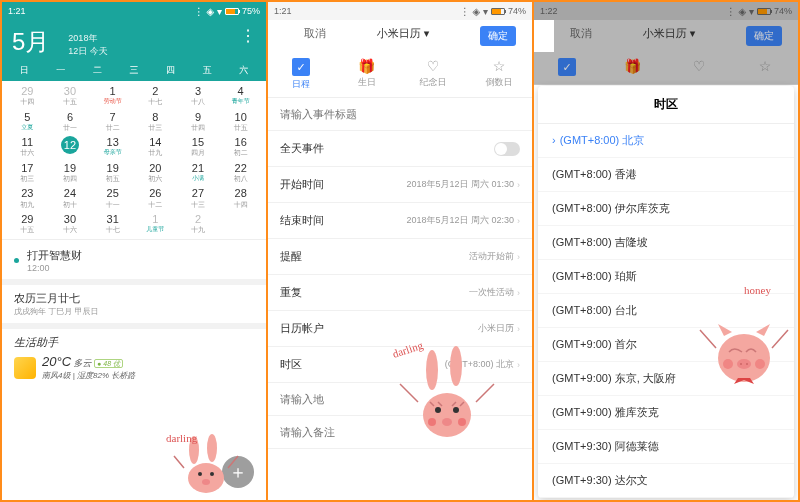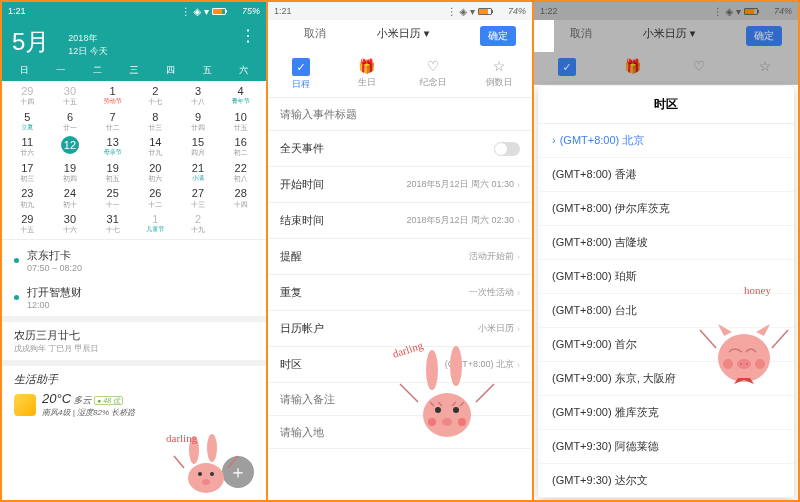--- a/index.html
+++ b/index.html
@@ -4,21 +4,21 @@
 <style>
 * { box-sizing: border-box; margin: 0; padding: 0; }
 body { font-family: -apple-system, "PingFang SC", "Microsoft YaHei", sans-serif; background: #ff8c1a; display: flex; gap: 2px; padding: 2px; width: 800px; height: 502px; }
 .phone { flex: 1; background: #fff; display: flex; flex-direction: column; overflow: hidden; position: relative; }
 .statusbar { height: 18px; display: flex; align-items: center; padding: 0 6px; font-size: 9px; color: #fff; justify-content: space-between; }
 .statusbar.light { color: #666; }
 .statusbar .right { display: flex; align-items: center; gap: 3px; }
 .sb-teal { background: #1aa59c; }
 .sb-gray { background: #f5f5f5; }
 .sb-dim { background: #c9c9c9; }
-.batt { display: inline-flex; align-items: center; gap: 16px; font-style: italic; }
+.batt { display: inline-flex; align-items: center; gap: 3px; }
 .batt-icon { width: 14px; height: 7px; border: 1px solid currentColor; border-radius: 1px; position: relative; }
 .batt-icon::after { content: ''; position: absolute; right: -2px; top: 1px; width: 1px; height: 3px; background: currentColor; }
 .batt-fill { position: absolute; left: 0; top: 0; bottom: 0; background: #ff9800; }
 .wifi { font-size: 10px; }
 
 .cal-header { background: #1aa59c; color: #fff; padding: 6px 10px 4px; display: flex; align-items: flex-start; justify-content: space-between; }
 .month-big { font-size: 24px; font-weight: 300; }
 .month-sub { font-size: 9px; opacity: .9; margin-left: 15px; }
 .dots { font-size: 16px; }
 .weekdays { display: grid; grid-template-columns: repeat(7, 1fr); background: #1aa59c; color: #fff; font-size: 9px; text-align: center; padding: 2px 4px 4px; }
@@ -242,27 +242,20 @@
       </div>
       <div class="cell dim">
         <div class="d">2</div>
         <div class="l">十九</div>
       </div>
     </div>
   <div class="divider"></div>
   <div class="event">
     <span class="event-dot"></span>
     <div class="event-body">
-      <div class="t">京东打卡</div>
-      <div class="s">07:50 – 08:20</div>
-    </div>
-  </div>
-  <div class="event">
-    <span class="event-dot"></span>
-    <div class="event-body">
       <div class="t">打开智慧财</div>
       <div class="s">12:00</div>
     </div>
   </div>
   <div class="section-head">
     <div>农历三月廿七</div>
     <div class="section-sub">戊戌狗年 丁巳月 甲辰日</div>
   </div>
   <div class="assistant">
     <div class="assistant-title">生活助手</div>
@@ -338,24 +331,24 @@
       <div class="form-row">
         <span class="label">日历帐户</span>
         <span class="val">小米日历 <span class="chev">›</span></span>
       </div>
       <div class="form-row">
         <span class="label">时区</span>
         <span class="val">(GMT+8:00) 北京 <span class="chev">›</span></span>
       </div>
     </div>
   <div class="form-row">
+    <input placeholder="请输入地" style="">
+  </div>
+  <div class="form-row">
     <input placeholder="请输入备注" style="">
-  </div>
-  <div class="form-row">
-    <input placeholder="请输入地" style="">
   </div>
   <svg class="sticker" style="right:30px;bottom:50px;width:110px;height:120px">
     <ellipse cx="55" cy="85" rx="24" ry="22" class="pig-body"></ellipse>
     <ellipse cx="40" cy="40" rx="6" ry="20" class="pig-body"></ellipse>
     <ellipse cx="64" cy="36" rx="6" ry="20" class="pig-body"></ellipse>
     <circle cx="46" cy="80" r="3" fill="#333"></circle>
       <circle cx="64" cy="80" r="3" fill="#333"></circle>
     <path d="M42,76 L38,72 M50,76 L46,72 M60,76 L64,72 M68,76 L72,72" class="pig-line"></path>
     <ellipse cx="55" cy="92" rx="5" ry="4" fill="#e88"></ellipse>
     <path d="M26,72 L8,54 M84,72 L102,54" class="pig-line" stroke-width="3"></path>

